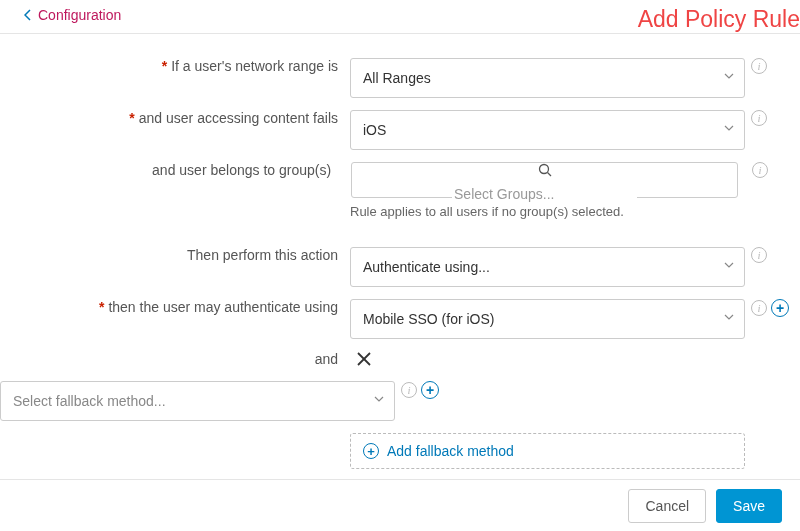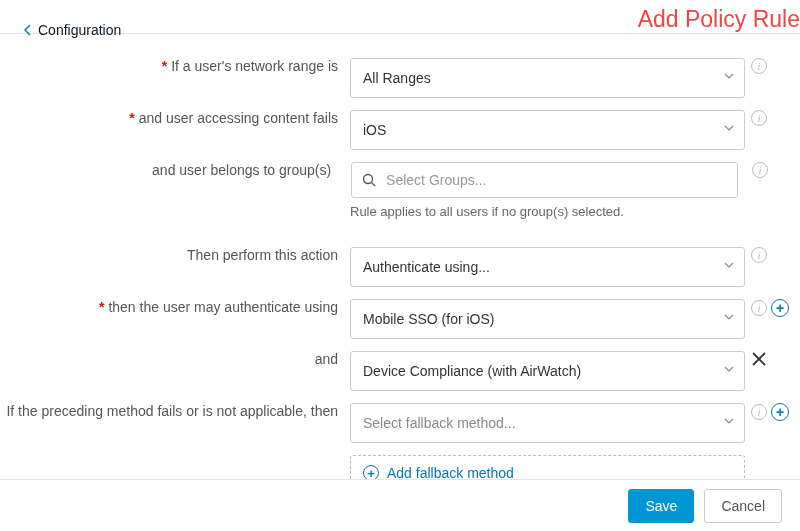--- a/index.html
+++ b/index.html
@@ -12,22 +12,22 @@
     background: #fff;
     overflow: hidden;
   }
   .header {
     position: relative;
     height: 34px;
     border-bottom: 1px solid #e5e5e5;
   }
   .back-link {
     position: absolute;
-    left: 24px; top: 22px;
-    color: #0f172a;
+    left: 24px; top: 7px;
+    color: #be185d;
     font-size: 14px;
     cursor: pointer;
     display: flex; align-items: center; gap: 6px;
   }
   .back-link svg { width: 8px; height: 12px; }
   .title {
     position: absolute;
     left: 0; right: 0; top: 6px;
     text-align: right;
     font-size: 23px;
@@ -87,20 +87,21 @@
   .group-input {
     width: 100%;
     height: 36px;
     border: 1px solid #ccc;
     border-radius: 3px;
     background: #fff;
     display: flex;
     align-items: center;
     padding: 0 10px;
     gap: 8px;
+    flex-direction: column;
   }
   .group-input input {
     border: none; outline: none;
     flex: 1;
     font-size: 14px;
     color: #333;
   }
   .group-input input::placeholder { color: #999; font-style: normal; }
   .hint {
     font-size: 13px;
@@ -293,42 +294,31 @@
       </div>
     </div>
     <div class="extra-col">
       <div class="info-icon">i</div>
       <div class="plus-circle">+</div>
     </div>
   </div>
 
   <div class="row">
     <div class="label-col">and</div>
-    <div class="field-col">
-      <div class="select">
-        <span>Device Compliance (with AirWatch)</span>
-        <span class="caret">
-            <svg viewBox="0 0 10 6">
-              <path d="M1 1 L5 5 L9 1" stroke="#888" stroke-width="1.2" fill="none"></path>
-            </svg>
-          </span>
-      </div>
-    </div>
     <div class="extra-col">
       <div class="x-icon">
         <svg viewBox="0 0 16 16">
             <line x1="2" y1="2" x2="14" y2="14" stroke="#333" stroke-width="1.8"></line>
             <line x1="14" y1="2" x2="2" y2="14" stroke="#333" stroke-width="1.8"></line>
           </svg>
       </div>
     </div>
   </div>
 
   <div class="row">
-    <div class="label-col">If the preceding method fails or is not applicable, then</div>
     <div class="field-col">
       <div class="select">
         <span class="placeholder">Select fallback method...</span>
         <span class="caret">
             <svg viewBox="0 0 10 6">
               <path d="M1 1 L5 5 L9 1" stroke="#888" stroke-width="1.2" fill="none"></path>
             </svg>
           </span>
       </div>
     </div>
@@ -345,15 +335,15 @@
         <div class="plus-circle" style="width:16px;height:16px;font-size:13px;">+</div>
         <span>Add fallback method</span>
       </div>
     </div>
     <div class="extra-col"></div>
   </div>
 
 </div>
 
 <div class="footer">
+  <div class="btn btn-cancel">Cancel</div>
   <div class="btn btn-save">Save</div>
-  <div class="btn btn-cancel">Cancel</div>
 </div>
 
 </body></html>

